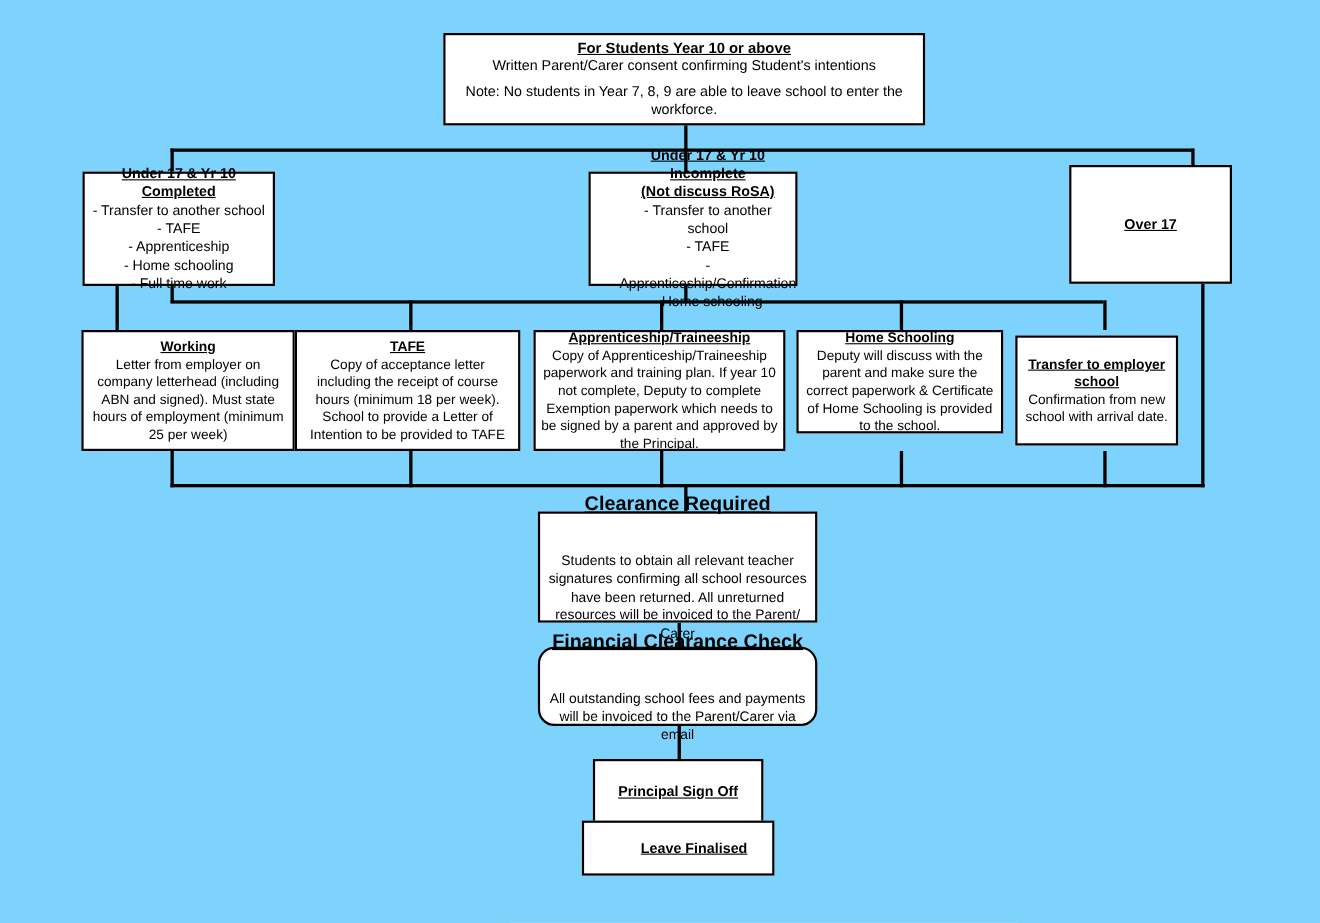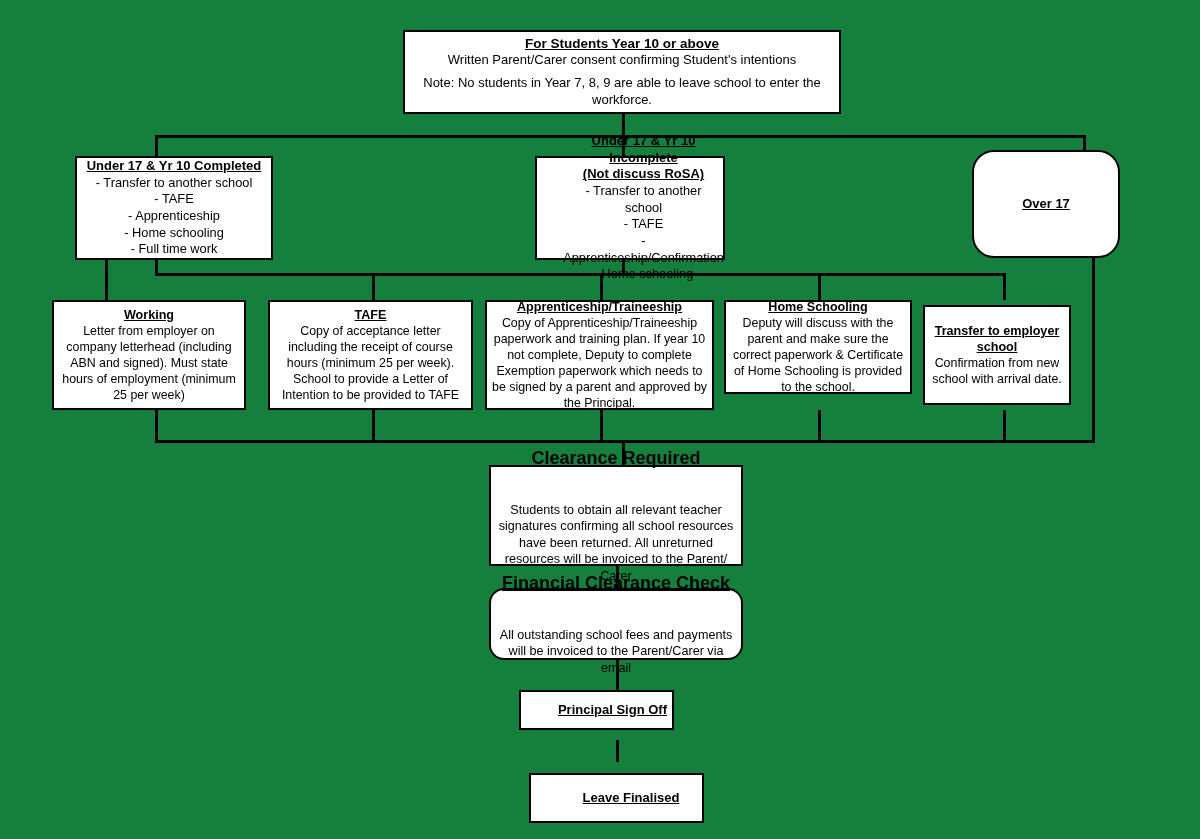--- a/index.html
+++ b/index.html
@@ -9,21 +9,21 @@
     background: #ffffff;
   }
   body {
     font-family: "Liberation Sans", sans-serif;
     color: #000000;
   }
   #canvas {
     position: relative;
     width: 1200px;
     height: 839px;
-    background: #15803d;
+    background: #7dd3fc;
     overflow: hidden;
   }
 
   
   .node {
     position: absolute;
     box-sizing: border-box;
     border: 2.5px solid #000000;
     background: #ffffff;
     display: flex;
@@ -109,50 +109,50 @@
 
   <div class="ln v" style="left:616px; top:740px; height:22px;"></div>
 
   <div class="node n-top" style="left:403px; top:30px; width:438px; height:84px;">
     <div class="title">For Students Year 10 or above</div>
     <div class="body">Written Parent/Carer consent confirming Student's intentions</div>
     <div class="body" style="height:10px;"></div>
     <div class="body">Note: No students in Year 7, 8, 9 are able to leave school to enter the workforce.</div>
   </div>
 
-  <div class="node n-mid" style="left:75px; top:156px; width:198px; height:104px;">
+  <div class="node n-mid" style="left:75px; top:156px; width:175px; height:104px;">
     <div class="title">Under 17 &amp; Yr 10 Completed</div>
     <div class="body">- Transfer to another school</div>
     <div class="body">- TAFE</div>
     <div class="body">- Apprenticeship</div>
     <div class="body">- Home schooling</div>
     <div class="body">- Full time work</div>
   </div>
 
   <div class="node n-mid" style="left:535px; top:156px; width:190px; height:104px;padding-left:32px;">
     <div class="title">Under 17 &amp; Yr 10 Incomplete</div>
     <div class="title">(Not discuss RoSA)</div>
     <div class="body">- Transfer to another school</div>
     <div class="body">- TAFE</div>
     <div class="body">- Apprenticeship/Confirmation</div>
     <div class="body">- Home schooling</div>
   </div>
 
-  <div class="node n-plain" style="left:972px; top:150px; width:148px; height:108px;border-radius:22px;">
+  <div class="node n-plain" style="left:972px; top:150px; width:148px; height:108px;">
     <div class="title">Over 17</div>
   </div>
 
-  <div class="node n-detail" style="left:52px; top:300px; width:194px; height:110px;">
+  <div class="node n-detail" style="left:74px; top:300px; width:194px; height:110px;">
     <div class="title">Working</div>
     <div class="body">Letter from employer on company letterhead (including ABN and signed). Must state hours of employment (minimum 25 per week)</div>
   </div>
 
   <div class="node n-detail" style="left:268px; top:300px; width:205px; height:110px;">
     <div class="title">TAFE</div>
-    <div class="body">Copy of acceptance letter including the receipt of course hours (minimum 25 per week). School to provide a Letter of Intention to be provided to TAFE</div>
+    <div class="body">Copy of acceptance letter including the receipt of course hours (minimum 18 per week). School to provide a Letter of Intention to be provided to TAFE</div>
   </div>
 
   <div class="node n-detail" style="left:485px; top:300px; width:229px; height:110px;">
     <div class="title">Apprenticeship/Traineeship</div>
     <div class="body">Copy of Apprenticeship/Traineeship paperwork and training plan. If year 10 not complete, Deputy to complete Exemption paperwork which needs to be signed by a parent and approved by the Principal.</div>
   </div>
 
   <div class="node n-detail" style="left:724px; top:300px; width:188px; height:94px;">
     <div class="title">Home Schooling</div>
     <div class="body">Deputy will discuss with the parent and make sure the correct paperwork &amp; Certificate of Home Schooling is provided to the school.</div>
@@ -167,21 +167,21 @@
   <div class="node n-flow" style="left:489px; top:465px; width:254px; height:101px;">
     <div class="title">Clearance Required</div>
     <div class="body">Students to obtain all relevant teacher signatures confirming all school resources have been returned. All unreturned resources will be invoiced to the Parent/ Carer</div>
   </div>
 
   <div class="node n-flow" style="left:489px; top:588px; width:254px; height:72px;border-radius:15px;">
     <div class="title">Financial Clearance Check</div>
     <div class="body">All outstanding school fees and payments will be invoiced to the Parent/Carer via email</div>
   </div>
 
-  <div class="node n-plain" style="left:519px; top:690px; width:155px; height:40px;align-items:flex-end;">
+  <div class="node n-plain" style="left:539px; top:690px; width:155px; height:60px;">
     <div class="title">Principal Sign Off</div>
   </div>
 
-  <div class="node n-plain" style="left:529px; top:773px; width:175px; height:50px;padding-left:34px;">
+  <div class="node n-plain" style="left:529px; top:746px; width:175px; height:50px;padding-left:34px;">
     <div class="title">Leave Finalised</div>
   </div>
 
 </div>
 
 </body></html>

